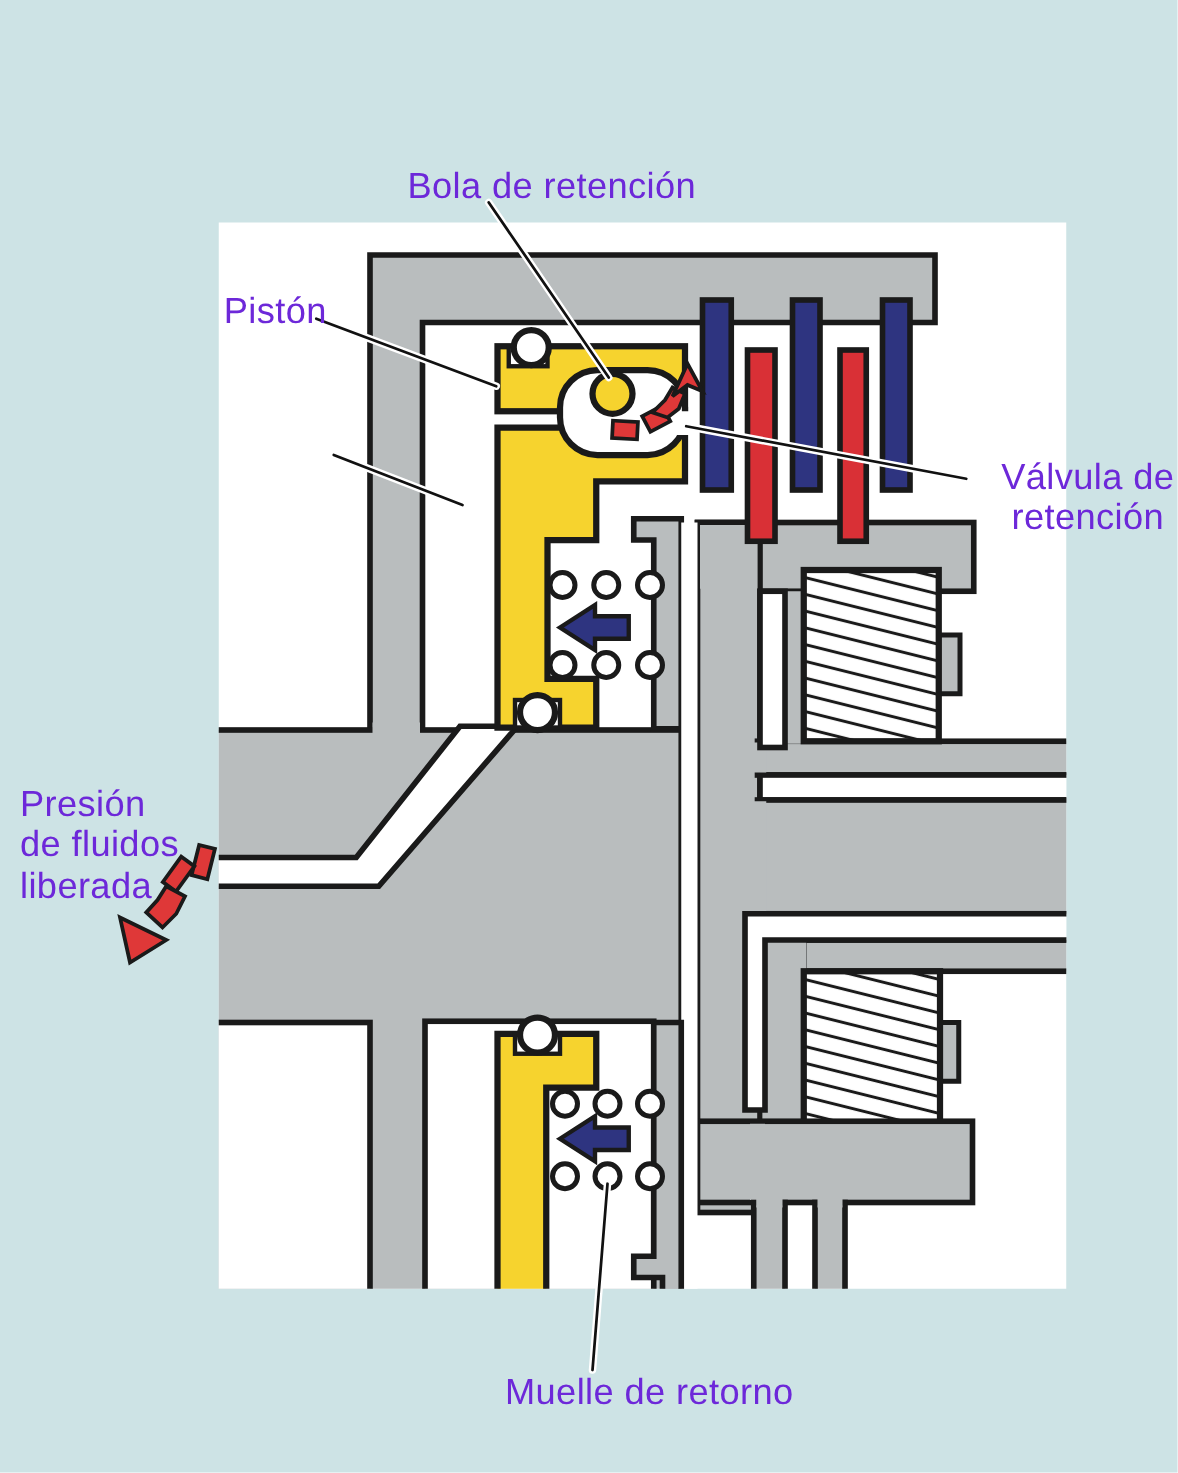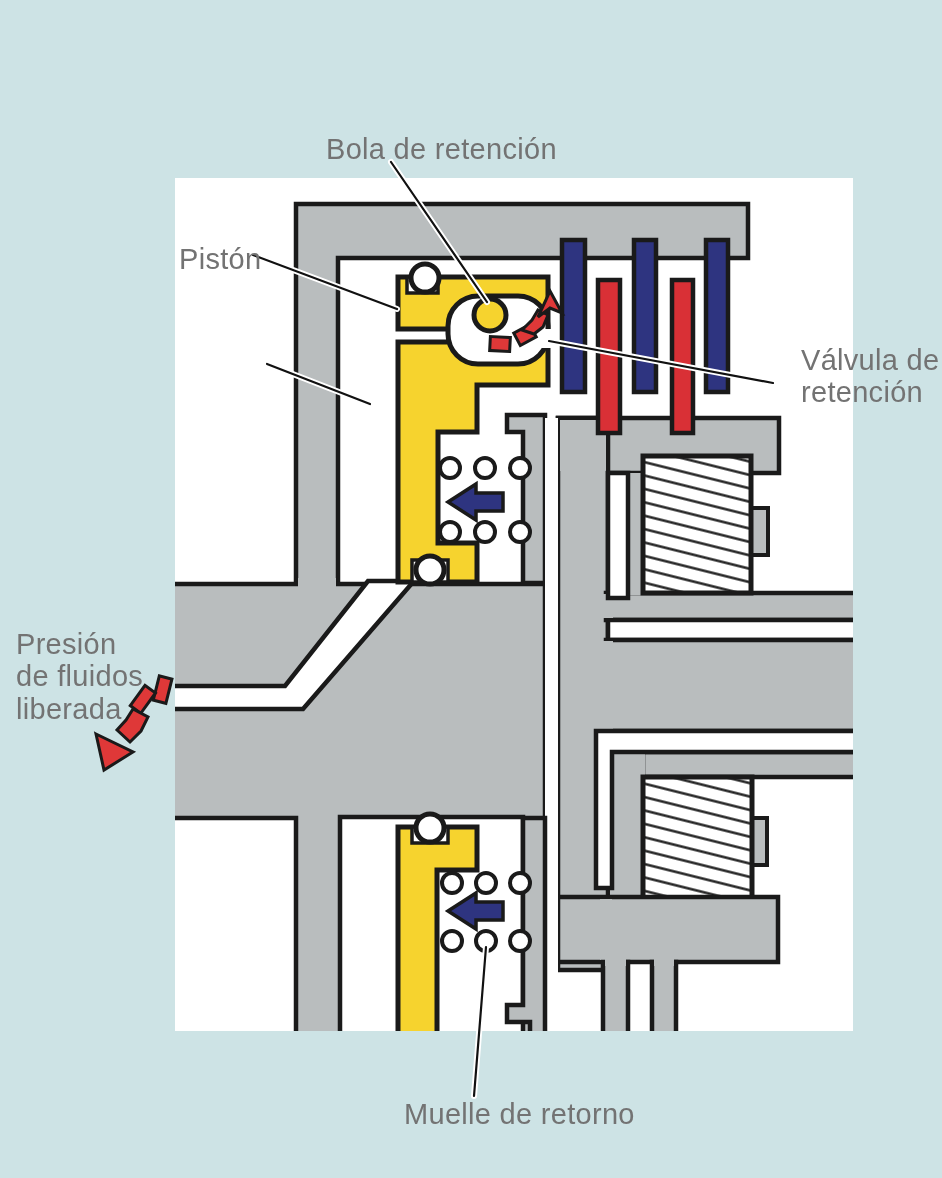--- a/index.html
+++ b/index.html
@@ -1,21 +1,21 @@
 <!DOCTYPE html>
 <html style="--background: #cde3e5; --panel: #ffffff; --housing-gray: #b9bdbe; --piston-yellow: #f6d32e; --plate-blue: #2e3480; --plate-red: #d93036; --arrow-red: #df3838; --arrow-navy: #2e3480; --outline: #1a1a1a;"><head>
 <meta charset="utf-8">
 <style>
   html,body{margin:0;padding:0;}
   body{width:942px;height:1178px;position:relative;overflow:hidden;
        background:var(--background,#cde3e5);
        font-family:"Liberation Sans", sans-serif;}
   #stage{position:absolute;left:0;top:0;width:942px;height:1178px;}
   svg{position:absolute;left:0;top:0;}
-  .label{position:absolute;color:#737373;font-size:29px;line-height:1.12;
+  .label{position:absolute;color:#6d28d9;font-size:29px;line-height:1.12;
          white-space:pre-line;letter-spacing:.3px;}
 </style>
 </head>
 <body>
 
 <div id="stage">
 <svg width="942" height="1178" viewBox="0 0 942 1178">
   <defs>
     <clipPath id="panelClip">
           <rect x="175" y="178" width="678" height="853"></rect>
@@ -138,20 +138,20 @@
       <line x1="391" y1="162" x2="487" y2="302"></line>
       <line x1="253" y1="255" x2="397" y2="309"></line>
       <line x1="267" y1="364" x2="370" y2="404"></line>
       <line x1="549" y1="341" x2="773" y2="383"></line>
       <line x1="486" y1="947" x2="474" y2="1096"></line>
     </g>
   </g>
 </svg>
 
 <div class="label" style="left:326px;top:133px;">Bola de retención</div>
-<div class="label" style="left:179px;top:243px;">Pistón</div>
-<div class="label" style="left:801px;top:344px;">Válvula de
+<div class="label" style="left:179px;top:233px;">Pistón</div>
+<div class="label" style="left:801px;top:366px;text-align:center;">Válvula de
 retención</div>
 <div class="label" style="left:16px;top:628px;">Presión
 de fluidos
 liberada</div>
 <div class="label" style="left:404px;top:1098px;">Muelle de retorno</div>
 </div>
 
 </body></html>

